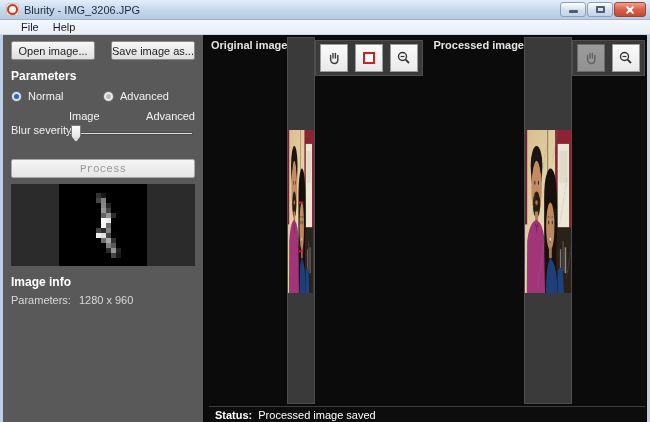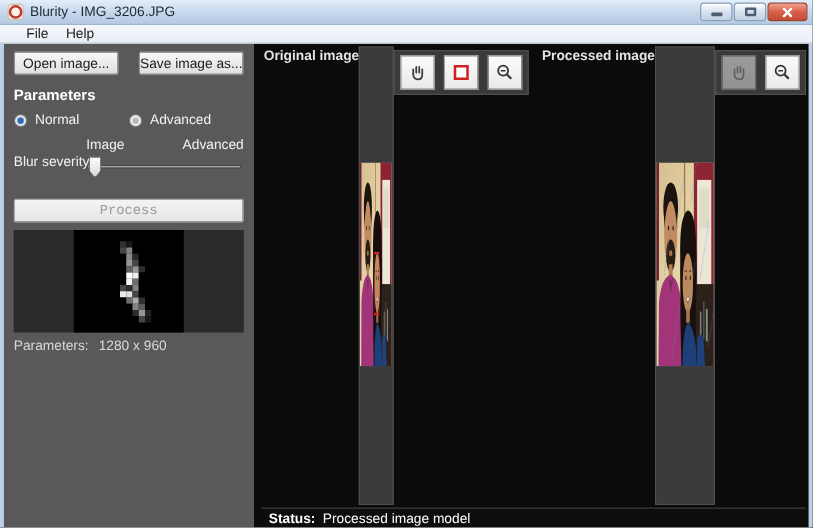--- a/index.html
+++ b/index.html
@@ -234,20 +234,21 @@
               <div class="kcell" style="background: rgb(0, 0, 0);"></div>
               <div class="kcell" style="background: rgb(0, 0, 0);"></div>
               <div class="kcell" style="background: rgb(0, 0, 0);"></div>
               <div class="kcell" style="background: rgb(0, 0, 0);"></div>
               <div class="kcell" style="background: rgb(70, 70, 70);"></div>
               <div class="kcell" style="background: rgb(25, 25, 25);"></div>
             </div>
         </div>
       </div>
 
+      <div class="section-h">Image info</div>
       <div class="dims-row">
         <span>Parameters:</span>
         <span>1280 x 960</span>
       </div>
     </div>
 
     <div class="right-area">
       <div class="panels-row">
 
         <div class="panel">
@@ -408,17 +409,17 @@
                 <line x1="4.6" y1="6.5" x2="8.4" y2="6.5" stroke="#333" stroke-width="1.2"></line>
                 <line x1="9.6" y1="9.6" x2="13" y2="13" stroke="#333" stroke-width="1.8"></line>
               </svg>
             </button>
           </div>
         </div>
       </div>
 
       <div class="statusbar">
         <span class="status-label">Status:</span>
-        <span>Processed image model</span>
+        <span>Processed image saved</span>
       </div>
     </div>
   </div>
 </div>
 
 </body></html>

